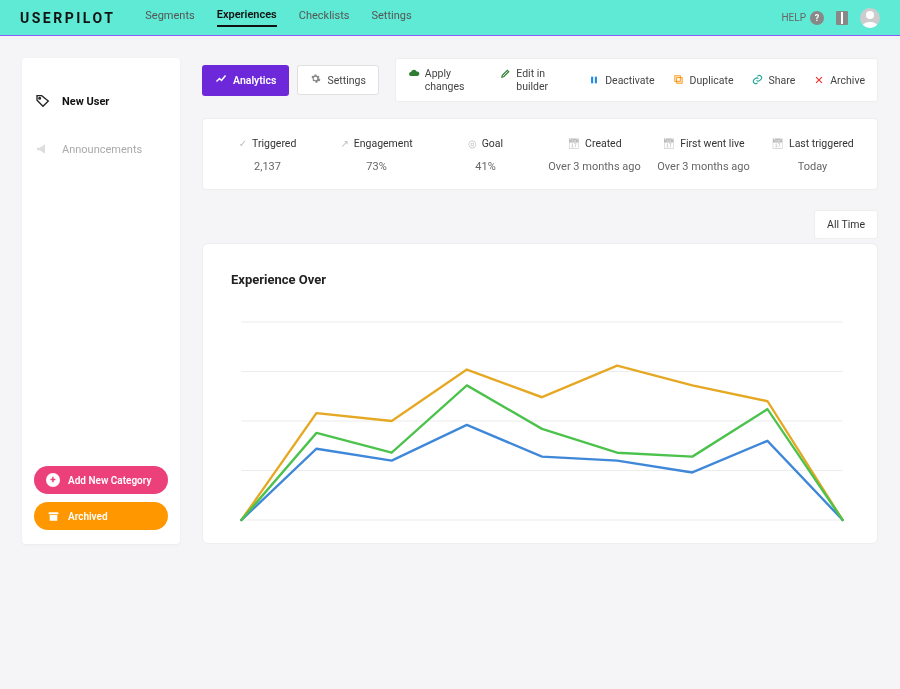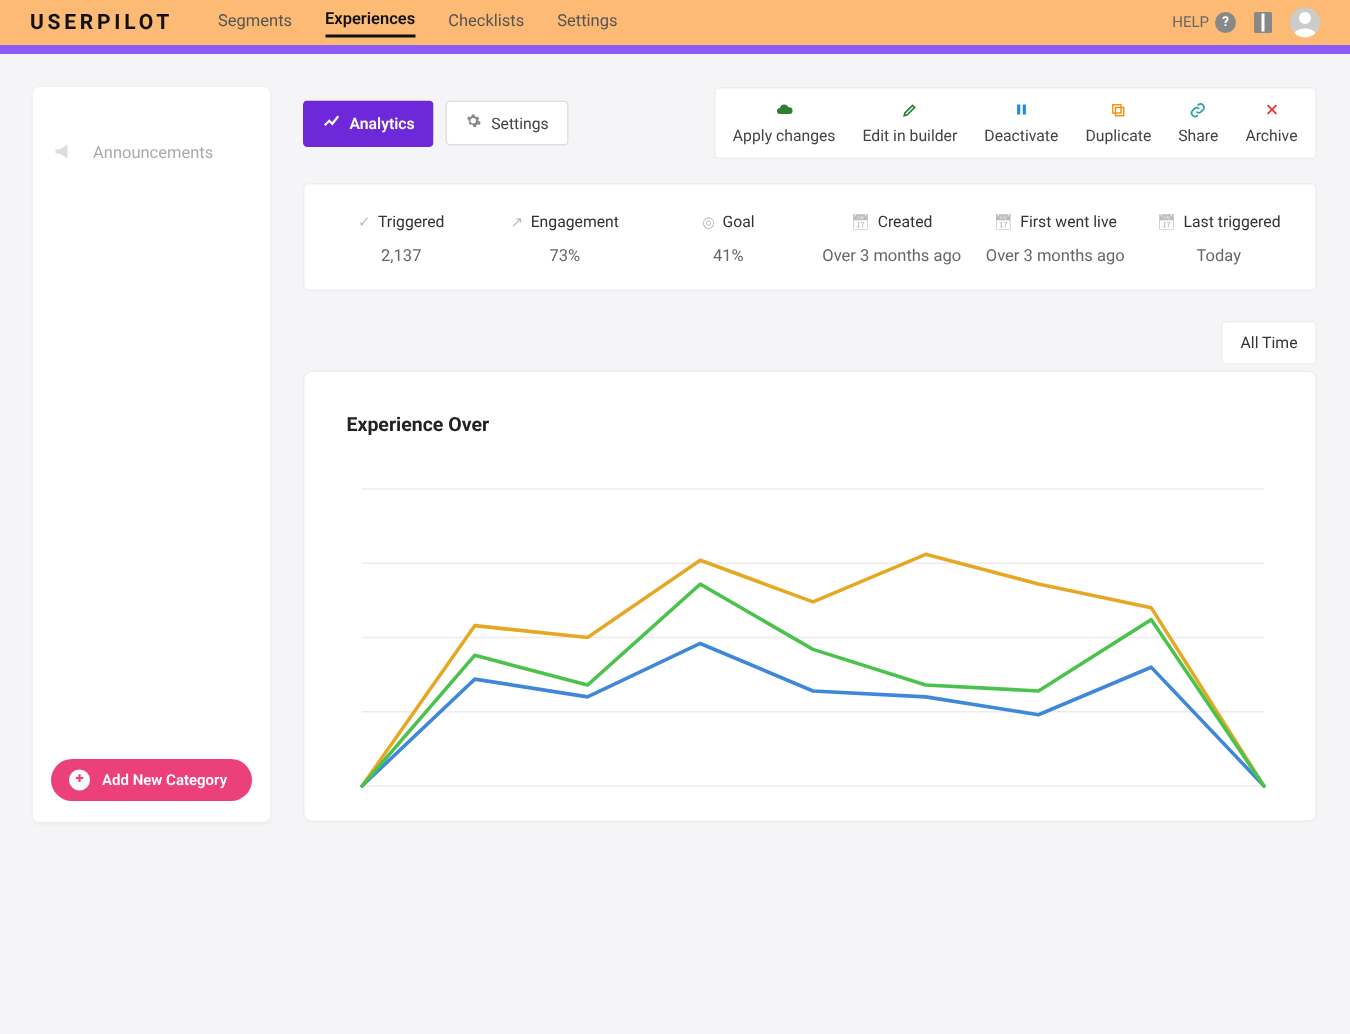--- a/index.html
+++ b/index.html
@@ -1,19 +1,19 @@
 <!DOCTYPE html>
 <html><head>
 <meta charset="utf-8">
 <style>
   * { box-sizing: border-box; margin: 0; padding: 0; }
   html, body { width: 900px; height: 689px; font-family: -apple-system, BlinkMacSystemFont, "Segoe UI", Roboto, Helvetica, Arial, sans-serif; background: #f5f5f7; color: #333; }
 
   
-  .topbar { height: 36px; background: #fdba74; border-bottom: 6px solid #8b5cf6; display:flex; align-items:center; padding: 4px 20px; }
+  .topbar { height: 36px; background: #5eead4; border-bottom: 1px solid #8b5cf6; display:flex; align-items:center; padding: 4px 20px; }
   .brand { font-weight: 700; letter-spacing: 2.5px; font-size: 14px; color:#111; margin-right: 30px; }
   .topnav { display:flex; gap:22px; align-items:center; }
   .topnav-item { font-size:11px; color:#555; padding-bottom:4px; cursor:pointer; }
   .topnav-item.active { color:#111; font-weight:600; border-bottom:2px solid #111; }
   .topbar-spacer { flex:1; }
   .top-right { display:flex; align-items:center; gap:12px; color:#888; }
   .help { display:flex; align-items:center; gap:4px; font-size:10px; color:#666; cursor:pointer; }
   .icon-circle { width:14px; height:14px; border-radius:50%; background:#888; color:#fff; display:flex; align-items:center; justify-content:center; font-size:9px; font-weight:700; }
   .avatar { width:20px; height:20px; border-radius:50%; background:#ccc; position:relative; overflow:hidden; }
   .avatar::before { content:""; position:absolute; width:8px; height:8px; border-radius:50%; background:#fff; top:3px; left:6px; }
@@ -37,21 +37,21 @@
 
   .content { flex:1; display:flex; flex-direction:column; }
 
   
   .actionbar { display:flex; align-items:center; gap:8px; margin-bottom: 16px; }
   .btn { border-radius:3px; font-size:10.5px; padding:7px 12px; display:flex; align-items:center; gap:6px; cursor:pointer; border:1px solid transparent; background:#fff; }
   .btn.analytics { background:#6d28d9; color:#fff; font-weight:600; }
   .btn.settings { border:1px solid #e0e0e0; color:#444; }
   .actionbar-spacer { flex:1; }
   .toolbar { display:flex; align-items:center; gap:2px; background:#fff; border:1px solid #eee; border-radius:3px; padding:4px 4px; }
-  .tool { font-size:10.5px; display:flex; align-items:center; gap:5px; padding:4px 8px; cursor:pointer; color:#444; border-radius:2px;flex-direction:column; }
+  .tool { font-size:10.5px; display:flex; align-items:flex-start; gap:5px; padding:4px 8px; cursor:pointer; color:#444; border-radius:2px; }
   .tool .ticon { width:12px; height:12px; display:flex; align-items:center; justify-content:center; }
   .ticon.green { color:#2e7d32; }
   .ticon.blue { color:#1e88e5; }
   .ticon.orange { color:#fb8c00; }
   .ticon.teal { color:#26a69a; }
   .ticon.red { color:#e53935; }
 
   
   .stats { background:#fff; border:1px solid #eee; border-radius:4px; padding: 18px 10px 16px 10px; display:flex; }
   .stat { flex:1; text-align:center; }
@@ -90,32 +90,50 @@
       <span class="icon-circle">?</span>
     </div>
     <div class="book-icon"></div>
     <div class="avatar"></div>
   </div>
 </div>
 
 <div class="main">
 
   <div class="sidebar">
+    <div class="side-item active">
+      <span class="side-icon">
+        <svg width="16" height="16" viewBox="0 0 24 24" fill="none" stroke="#222" stroke-width="2">
+            <path d="M20 12l-8 8-9-9V4h7l10 8z"></path>
+            <circle cx="7" cy="8" r="1.3"></circle>
+          </svg>
+      </span>
+      <span>New User</span>
+    </div>
     <div class="side-item">
       <span class="side-icon">
         <svg width="16" height="16" viewBox="0 0 24 24" fill="#ddd">
             <path d="M3 10v4h4l8 5V5l-8 5H3z"></path>
           </svg>
       </span>
       <span>Announcements</span>
     </div>
     <div class="side-spacer"></div>
     <div class="pill pink">
       <span class="pill-icon plus-badge">+</span>
       <span>Add New Category</span>
+    </div>
+    <div class="pill orange">
+      <span class="pill-icon">
+        <svg width="13" height="13" viewBox="0 0 24 24" fill="#fff">
+            <rect x="3" y="4" width="18" height="4" rx="1"></rect>
+            <rect x="5" y="9" width="14" height="11" rx="1"></rect>
+          </svg>
+      </span>
+      <span>Archived</span>
     </div>
   </div>
 
   <div class="content">
 
     <div class="actionbar">
       <div class="btn analytics">
         <span>
           <svg width="12" height="12" viewBox="0 0 24 24" fill="none" stroke="#fff" stroke-width="3">
               <path d="M3 17l6-6 4 4 8-10"></path>

